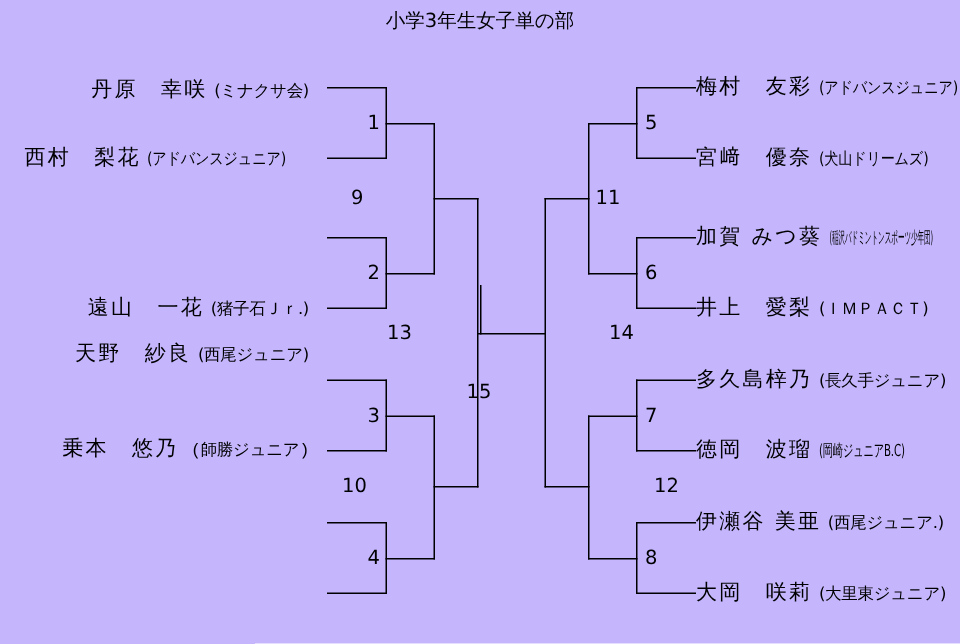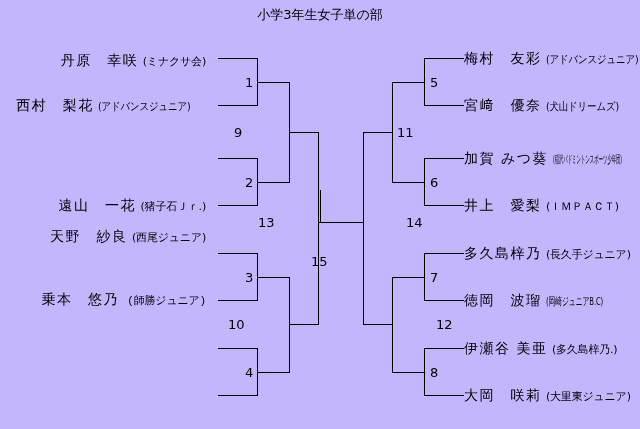--- a/index.html
+++ b/index.html
@@ -120,21 +120,21 @@
   <div class="player right" style="left:464px; top:243px; width:200px;">
     <span class="pname">多久島梓乃</span>
     <span class="pclub">(長久手ジュニア)</span>
   </div>
   <div class="player right" style="left:464px; top:290px; width:200px;">
     <span class="pname">徳岡　波瑠</span>
     <span class="pclub squeeze2">(岡崎ジュニアB.C)</span>
   </div>
   <div class="player right" style="left:464px; top:338px; width:200px;">
     <span class="pname">伊瀬谷 美亜</span>
-    <span class="pclub">(多久島梓乃.)</span>
+    <span class="pclub">(西尾ジュニア.)</span>
   </div>
   <div class="player right" style="left:464px; top:385px; width:200px;">
     <span class="pname">大岡　咲莉</span>
     <span class="pclub">(大里東ジュニア)</span>
   </div>
 
   <div class="h-line" style="left:218px; top:58px;  width:40px;"></div>
   <div class="h-line" style="left:218px; top:105px; width:40px;"></div>
   <div class="v-line" style="left:257px; top:58px;  height:48px;"></div>
 

